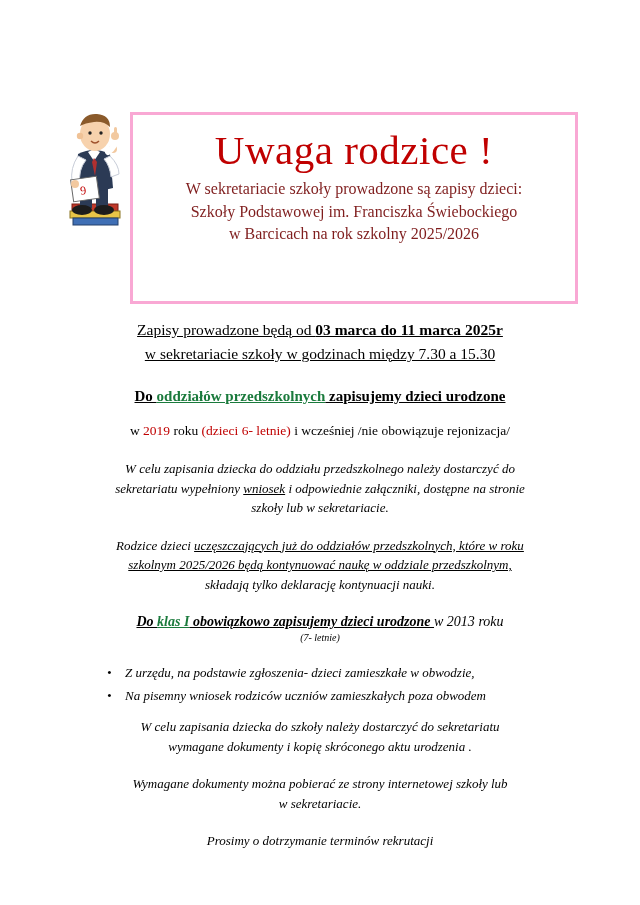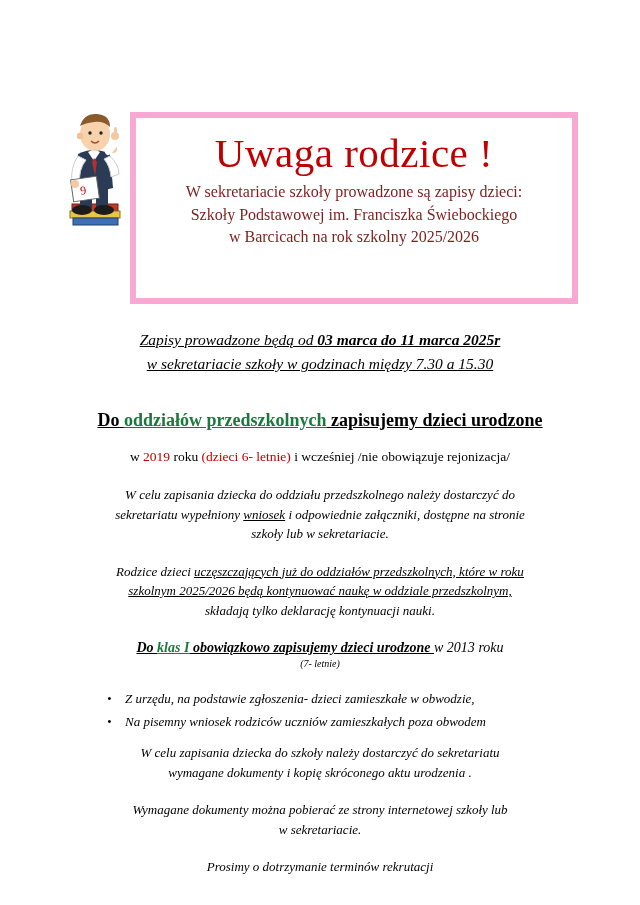--- a/index.html
+++ b/index.html
@@ -36,21 +36,21 @@
     width: 75px;
     height: 130px;
   }
 
   .headline-box {
     position: absolute;
     left: 130px;
     top: 112px;
     width: 448px;
     height: 192px;
-    border: 6px solid #f9a8d4;
+    border: 3px solid #f9a8d4;
     box-sizing: border-box;
     background: #fff;
     text-align: center;
     padding-top: 14px;
   }
 
   .headline-title {
     font-size: 41px;
     color: #c00000;
     line-height: 1.05;
@@ -80,31 +80,30 @@
   .body-wrap {
     position: absolute;
     top: 315px;
     left: 0;
     width: 640px;
     text-align: center;
   }
 
   .b1 {
     width: 520px;
-    margin: 13px auto;
+    margin: 3px auto;
     font-size: 15.5px;
     line-height: 1.55;
-    font-style: italic;
   }
   .b1 .seg { text-decoration: underline; }
   .b1 .bolder { font-weight: bold; }
 
   .b2 {
-    margin-top: 34px;
-    font-size: 18px;
+    margin-top: 22px;
+    font-size: 15px;
     font-weight: bold;
   }
   .b2 .green { color: #1a7a3c; text-decoration: underline; }
   .b2 .u { text-decoration: underline; }
 
   .b3 {
     margin-top: 18px;
     font-size: 13.5px;
   }
   .b3 .red { color: #c00000; }

